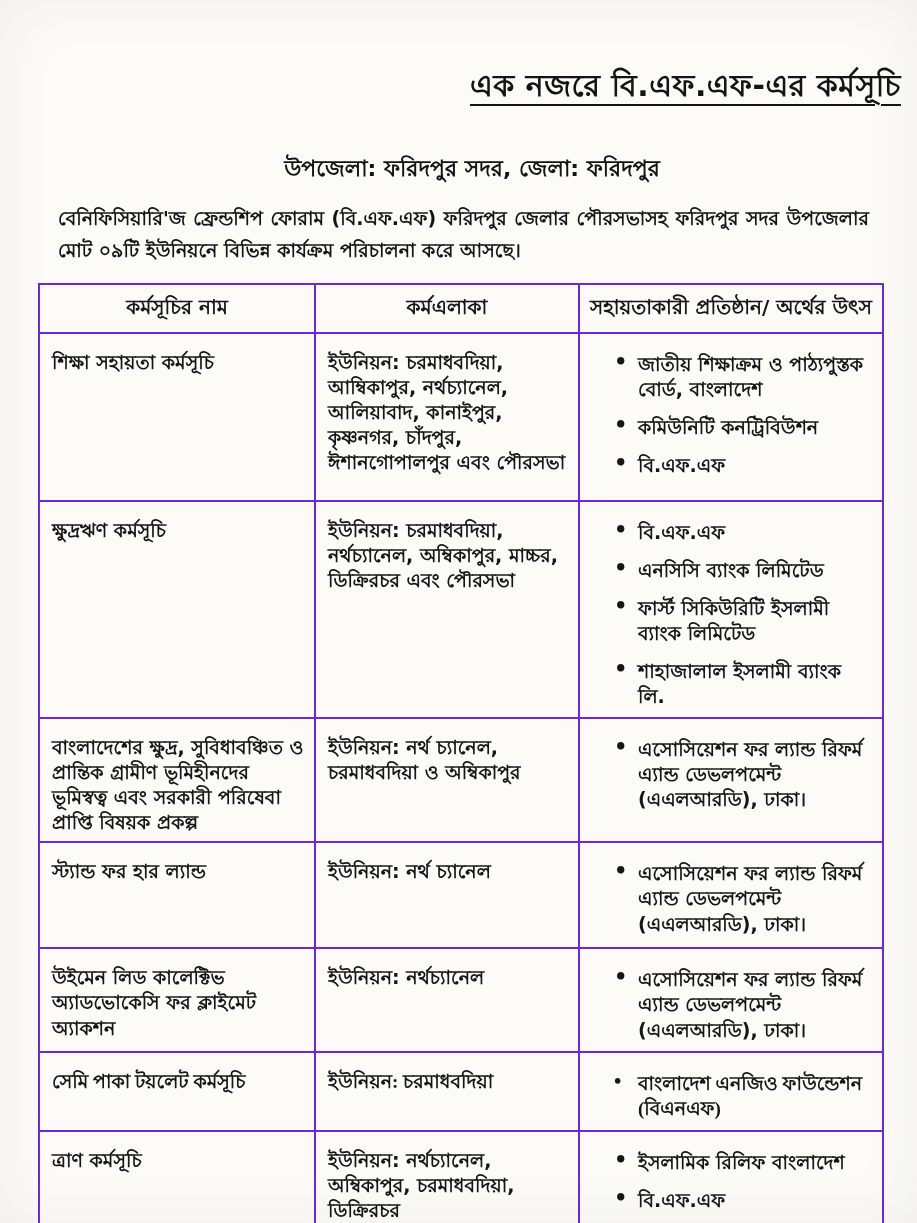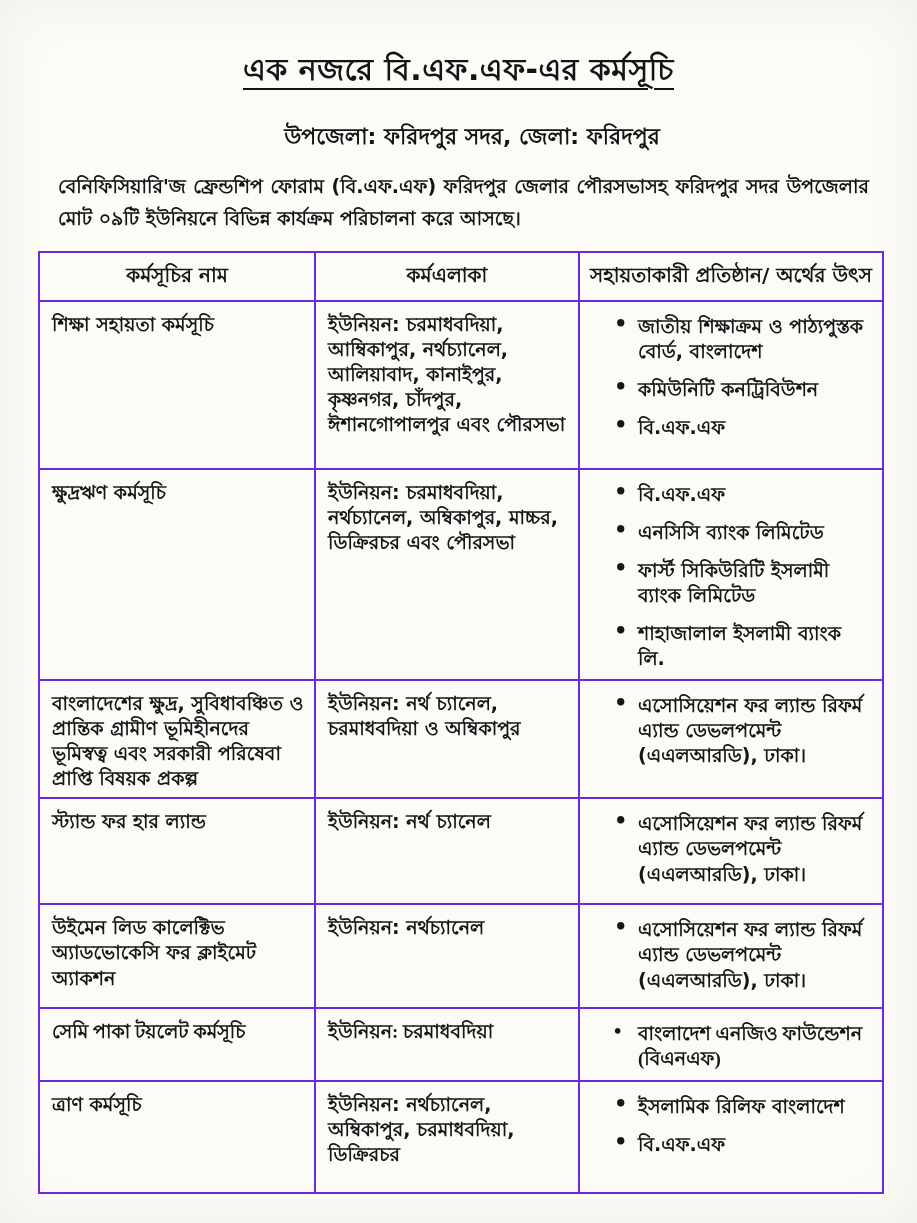--- a/index.html
+++ b/index.html
@@ -12,23 +12,23 @@
     width: 917px;
     height: 1223px;
     margin: 0 auto;
     background: #fcfbf8;
     color: #141414;
     font-family: "DejaVu Sans", "Liberation Sans", sans-serif;
     overflow: hidden;
     box-shadow: inset 0 0 60px rgba(60,55,45,0.06);
   }
   .page-title {
-    margin: 0;
+    margin: 16px;
     padding-top: 46px;
-    text-align: center;
+    text-align: right;
     font-size: 30px;
     font-weight: 800;
     letter-spacing: 0.5px;
     text-decoration: underline;
     text-decoration-thickness: 2px;
     text-underline-offset: 8px;
   }
   .page-subtitle {
     margin: 0;
     padding-top: 22px;
@@ -59,21 +59,21 @@
   }
   table.programs th {
     text-align: center;
     font-size: 20px;
     padding: 7px 6px;
     font-weight: 800;
   }
   table.programs td {
     font-size: 19px;
     line-height: 1.32;
-    padding: 10px 10px 6px 12px;
+    padding: 16px 10px 6px 12px;
   }
   col.c1 { width: 276px; }
   col.c2 { width: 264px; }
   col.c3 { width: 304px; }
   ul.supporters {
     list-style: none;
     margin: 0;
     padding: 0 4px 0 22px;
   }
   ul.supporters li {

